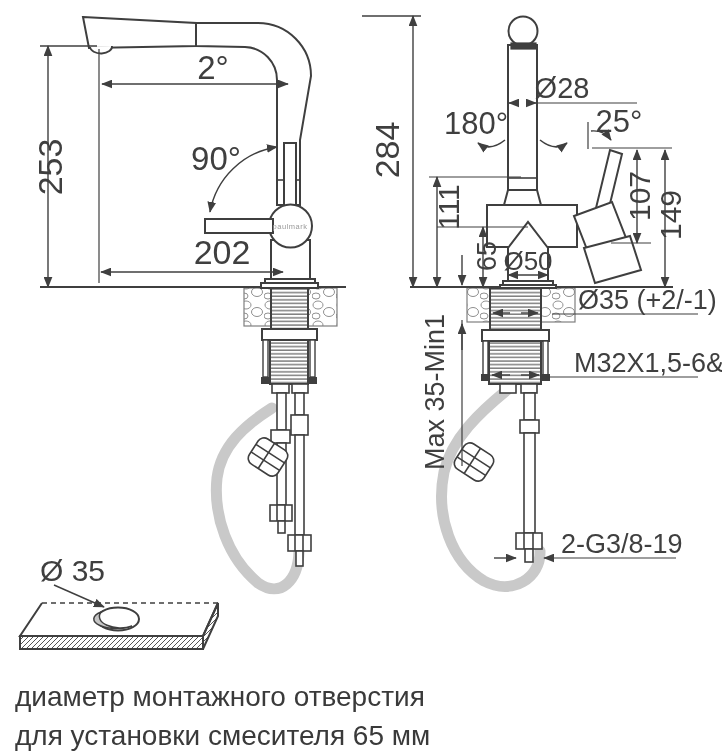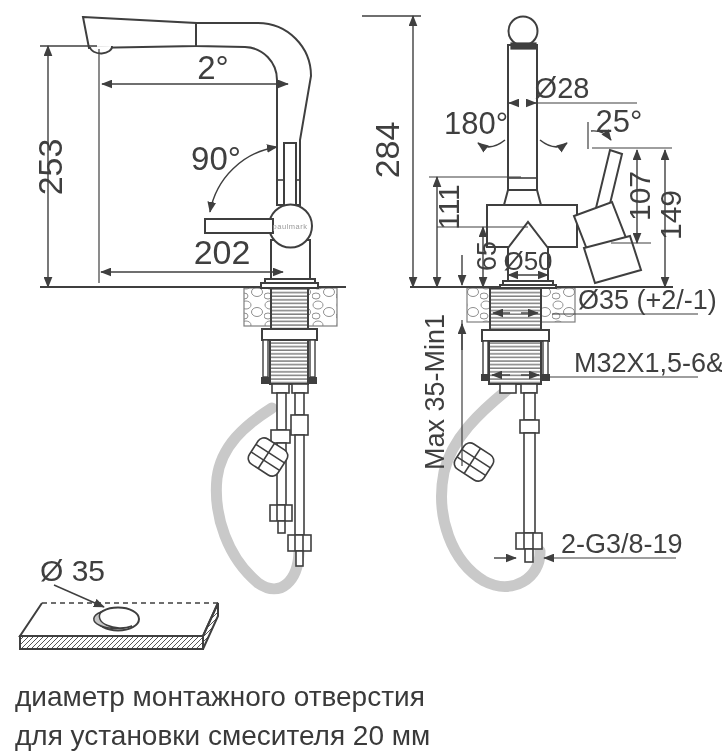--- a/index.html
+++ b/index.html
@@ -239,16 +239,16 @@
     <polygon points="218,603 203,636 203,649 218,616" fill="url(#hatch)"></polygon>
     <ellipse cx="118" cy="619" rx="21" ry="11.5" fill="#fff"></ellipse>
     <path d="M101,612 A21,11.5 0 0 0 132,626 A19,8 0 0 1 101,612 Z" fill="#c6c6c6" stroke-width="1.5"></path>
     <line x1="54" y1="585" x2="104" y2="607" stroke-width="1.4" marker-end="url(#arr)"></line>
   </g>
   <text class="dim" x="40" y="581" font-size="30">Ø 35</text>
 </svg>
 
 <div class="caption">
   <div>диаметр монтажного отверстия</div>
-  <div>для установки смесителя 20 мм</div>
+  <div>для установки смесителя 65 мм</div>
 </div>
 
 </div>
 
 </body></html>

